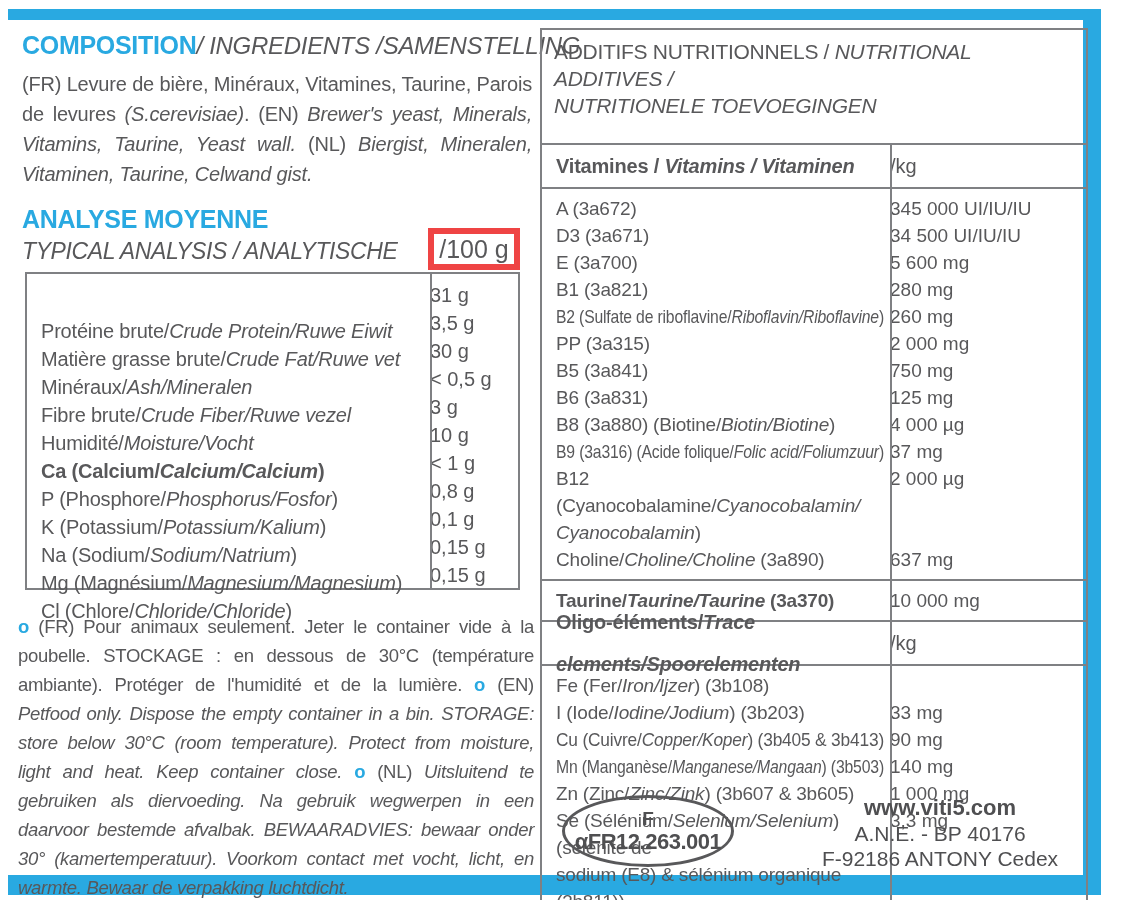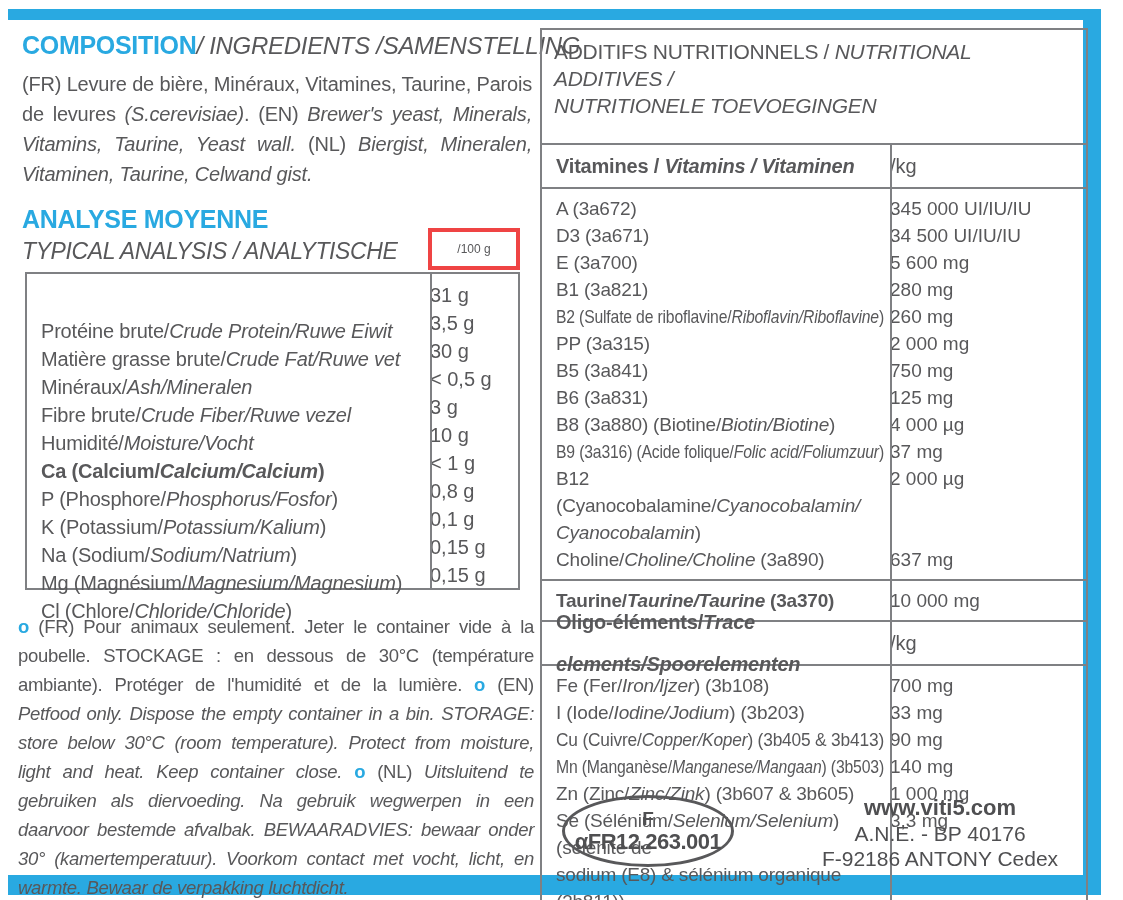--- a/index.html
+++ b/index.html
@@ -13,22 +13,22 @@
   .bd{font-weight:bold;}
   .blt{color:#29a9e1;font-weight:bold;font-style:normal;}
   
   #comp-section{position:absolute;left:22px;top:30px;width:510px;}
   #comp-title-line{font-size:25px;line-height:30px;letter-spacing:-0.3px;white-space:nowrap;}
   #comp-title{color:#29a9e1;font-weight:bold;}
   #comp-title-rest{font-style:italic;color:#58585a;font-size:24px;}
   #comp-body{margin-top:8px;font-size:20px;line-height:30px;text-align:justify;letter-spacing:-0.2px;}
   #analysis-title{position:absolute;left:22px;top:205px;font-size:25px;font-weight:bold;color:#29a9e1;letter-spacing:-0.3px;}
   #analysis-subtitle{position:absolute;left:22px;top:238px;font-size:23px;font-style:italic;letter-spacing:-0.4px;white-space:nowrap;}
-  #unit-box-100g{position:absolute;left:428px;top:228px;width:92px;height:42px;border:4px solid #ef4444;
-                 box-sizing:border-box;display:flex;align-items:center;justify-content:center;font-size:12px;}
+  #unit-box-100g{position:absolute;left:428px;top:228px;width:92px;height:42px;border:6px solid #ef4444;
+                 box-sizing:border-box;display:flex;align-items:center;justify-content:center;font-size:25px;}
   #analysis-table{position:absolute;left:25px;top:272px;width:495px;height:318px;border:2px solid #7f8083;box-sizing:border-box;}
   #analysis-table::after{content:"";position:absolute;left:403px;top:0;bottom:0;width:2px;background:#7f8083;}
   #analysis-rows{padding-top:7px;}
   .trow{display:flex;align-items:flex-start;}
   #analysis-rows .trow{height:28px;}
   .tlab{box-sizing:border-box;padding-left:14px;padding-right:4px;font-size:20px;line-height:28px;letter-spacing:-0.2px;}
   #analysis-rows .tlab{width:403px;margin-top:36px;}
   .tval{flex:1;font-size:20px;line-height:28px;white-space:nowrap;}
   .fitwrap{display:inline-block;white-space:nowrap;}
   
@@ -193,21 +193,20 @@
       </div>
     <div class="sect divided">
       <div class="hdr-row">
         <div class="tlab"><span class="bd">Oligo-éléments/</span><span class="it bd">Trace elements/Spoorelementen</span></div>
         <div class="tval">/kg</div>
       </div>
     </div>
     <div class="sect divided rows-block">
         <div class="trow">
           <div class="tlab"><span class="fitwrap fit"><span>Fe (Fer/</span><span class="it">Iron/Ijzer</span><span>) (3b108)</span></span></div>
-          <div class="tval">700 mg</div>
         </div>
         <div class="trow">
           <div class="tlab"><span class="fitwrap fit"><span>I (Iode/</span><span class="it">Iodine/Jodium</span><span>) (3b203)</span></span></div>
           <div class="tval">33 mg</div>
         </div>
         <div class="trow">
           <div class="tlab"><span class="fitwrap fit" style="transform-origin: left center; transform: scaleX(0.91222);"><span>Cu (Cuivre/</span><span class="it">Copper/Koper</span><span>) (3b405 &amp; 3b413)</span></span></div>
           <div class="tval">90 mg</div>
         </div>
         <div class="trow">

